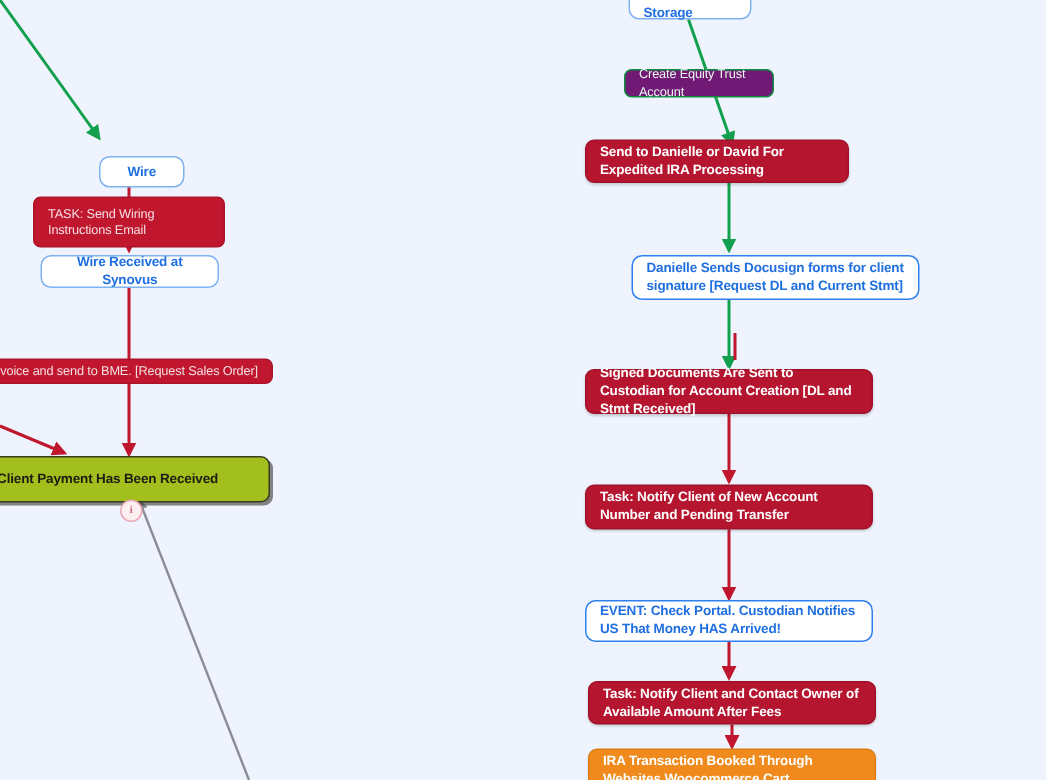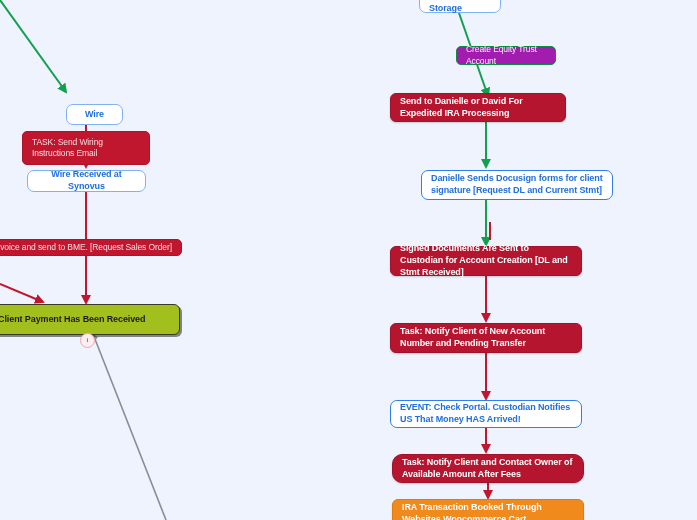--- a/index.html
+++ b/index.html
@@ -71,28 +71,27 @@
     background: #ffffff;
     border: 1.4px solid #7fb2f0;
     color: #1f6fe0;
     font-size: 9px;
     font-weight: bold;
     border-radius: 7px;
     justify-content: center;
   }
   
   .node.green {
-    background: #a21caf;
+    background: #701a75;
     border: 1px solid #0c8b41;
     color: #eaf7ee;
     font-size: 8.5px;
     font-weight: normal;
     border-radius: 5px;
     padding: 3px 9px;
-    margin-left: 40px;
   }
   
   .node.olive {
     background: #a3bf1e;
     border: 1px solid #3a3a22;
     color: #1c1c10;
     font-size: 9px;
     font-weight: bold;
     box-shadow: 2px 2px 0 rgba(40,40,30,0.55);
   }
@@ -206,21 +205,21 @@
   <div class="node red" style="left:390px; top:93px; width:176px; height:29px;">Send to Danielle or David For Expedited IRA Processing</div>
 
   <div class="node blue" style="left:390px; top:170px; width:192px; height:30px;margin-left:31px;">Danielle Sends Docusign forms for client signature [Request DL and Current Stmt]</div>
 
   <div class="node red" style="left:390px; top:246px; width:192px; height:30px;">Signed Documents Are Sent to Custodian for Account Creation [DL and Stmt Received]</div>
 
   <div class="node red" style="left:390px; top:323px; width:192px; height:30px;">Task: Notify Client of New Account Number and Pending Transfer</div>
 
   <div class="node blue" style="left:390px; top:400px; width:192px; height:28px;">EVENT: Check Portal. Custodian Notifies US That Money HAS Arrived!</div>
 
-  <div class="node red" style="left:392px; top:454px; width:192px; height:29px;border-radius:10px;">Task: Notify Client and Contact Owner of Available Amount After Fees</div>
+  <div class="node red" style="left:392px; top:454px; width:192px; height:29px;">Task: Notify Client and Contact Owner of Available Amount After Fees</div>
 
   <div class="node orange" style="left:392px; top:499px; width:192px; height:29px;">IRA Transaction Booked Through Websites Woocommerce Cart</div>
 
   <div class="node blue-soft" style="left:66px; top:104px; width:57px; height:21px;">Wire</div>
 
   <div class="node red-pill" style="left:22px; top:131px; width:128px; height:34px; justify-content:center;">TASK: Send Wiring Instructions Email</div>
 
   <div class="node blue-soft" style="left:27px; top:170px; width:119px; height:22px;text-align:center;">Wire Received at Synovus</div>
 
   <div class="node red-pill" style="left:-62px; top:239px; width:244px; height:17px; justify-content:flex-end;">k: Pull Invoice and send to BME. [Request Sales Order]</div>

